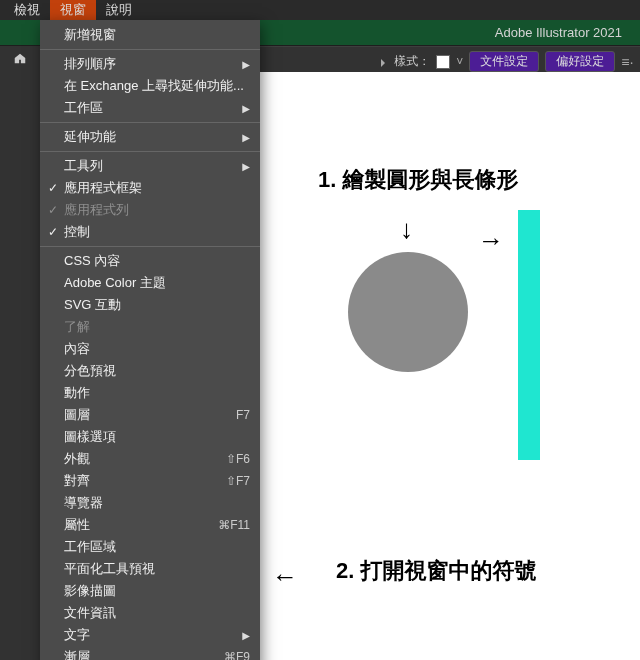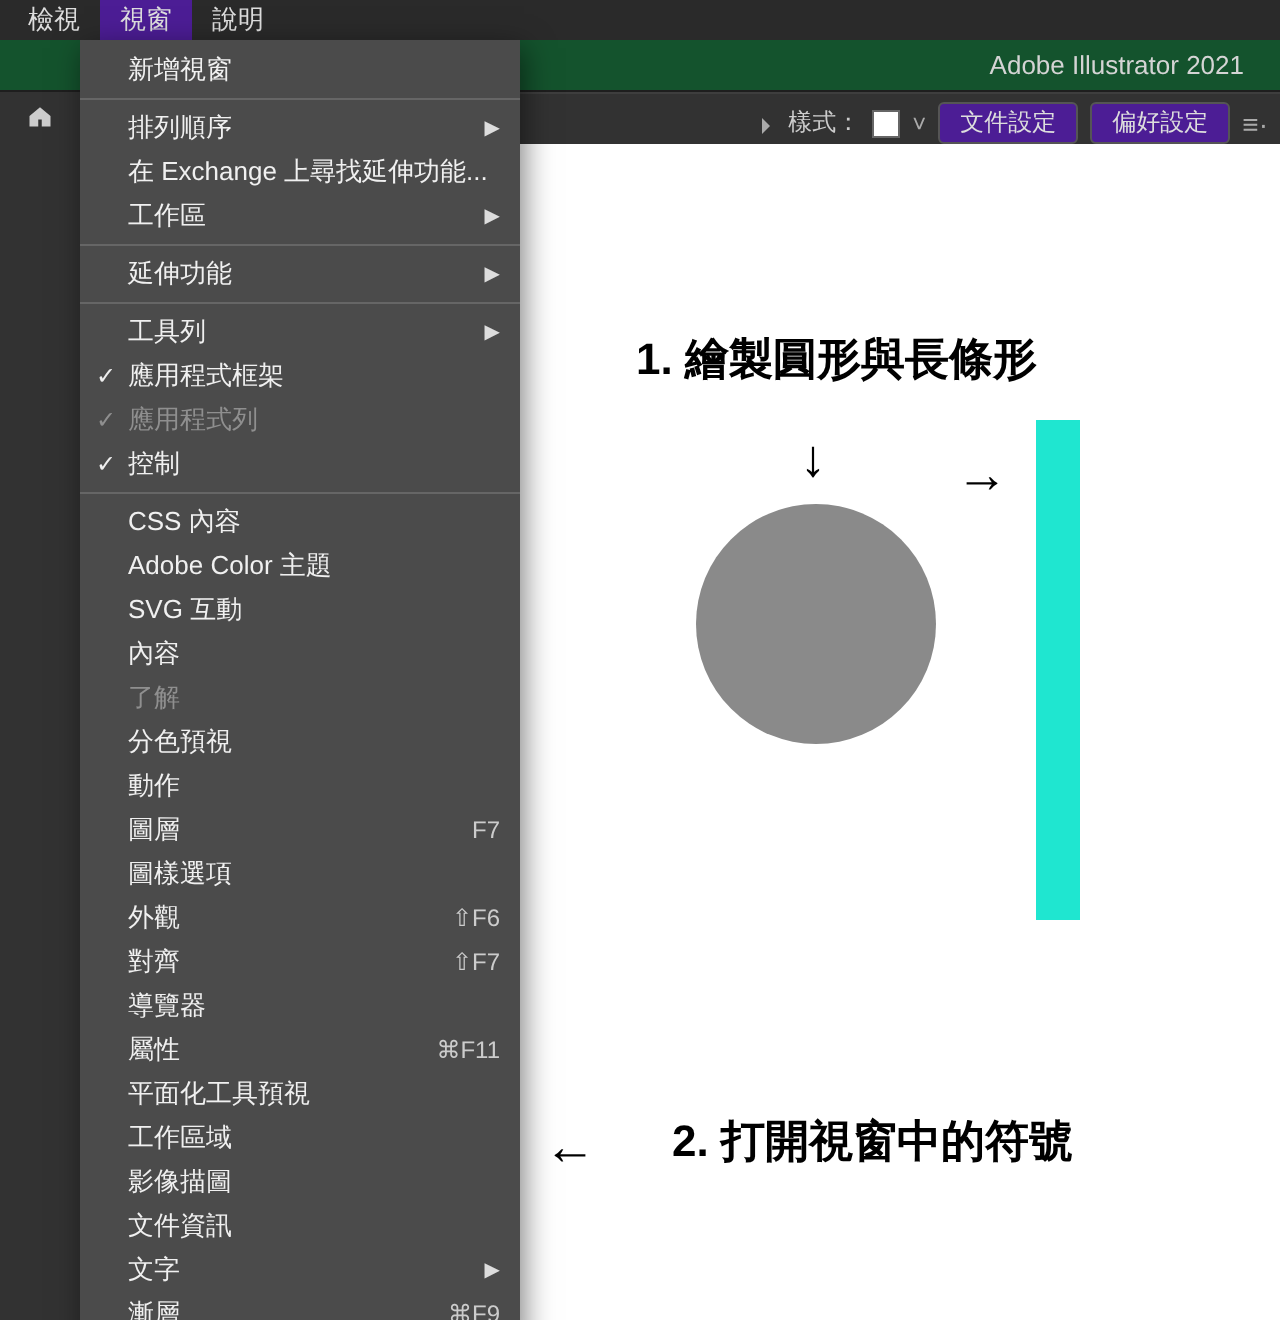--- a/index.html
+++ b/index.html
@@ -20,21 +20,21 @@
     align-items: center;
     padding-left: 4px;
   }
   .menubar .mitem {
     padding: 2px 10px;
     color: #ddd;
     font-size: 13px;
     cursor: default;
   }
   .menubar .mitem.active {
-    background: #4c1d95;
+    background: #c2410c;
   }
   .titlebar {
     background: #14532d;
     height: 26px;
     line-height: 26px;
     text-align: right;
     padding-right: 18px;
     color: #d4d4d4;
     font-size: 13px;
     border-bottom: 1px solid #1e1e1e;
@@ -261,27 +261,27 @@
     <div class="sep"></div>
     <div class="row">
       <span>CSS 內容</span>
     </div>
     <div class="row">
       <span>Adobe Color 主題</span>
     </div>
     <div class="row">
       <span>SVG 互動</span>
     </div>
-    <div class="row">
-      <span>內容</span>
-    </div>
     <div class="row disabled">
       <span>了解</span>
     </div>
     <div class="row">
+      <span>內容</span>
+    </div>
+    <div class="row">
       <span>分色預視</span>
     </div>
     <div class="row">
       <span>動作</span>
     </div>
     <div class="row">
       <span>圖層</span>
       <span class="shortcut">F7</span>
     </div>
     <div class="row">
@@ -296,24 +296,24 @@
       <span class="shortcut">⇧F7</span>
     </div>
     <div class="row">
       <span>導覽器</span>
     </div>
     <div class="row">
       <span>屬性</span>
       <span class="shortcut">⌘F11</span>
     </div>
     <div class="row">
+      <span>工作區域</span>
+    </div>
+    <div class="row">
       <span>平面化工具預視</span>
-    </div>
-    <div class="row">
-      <span>工作區域</span>
     </div>
     <div class="row">
       <span>影像描圖</span>
     </div>
     <div class="row">
       <span>文件資訊</span>
     </div>
     <div class="row">
       <span>文字</span>
       <span class="arrow">▶</span>

